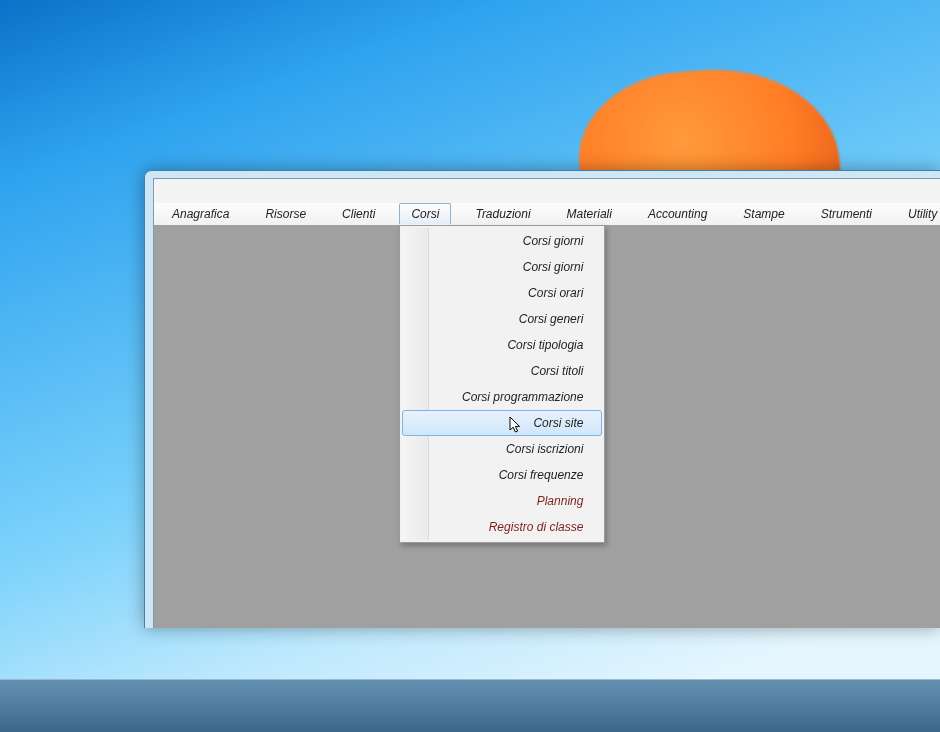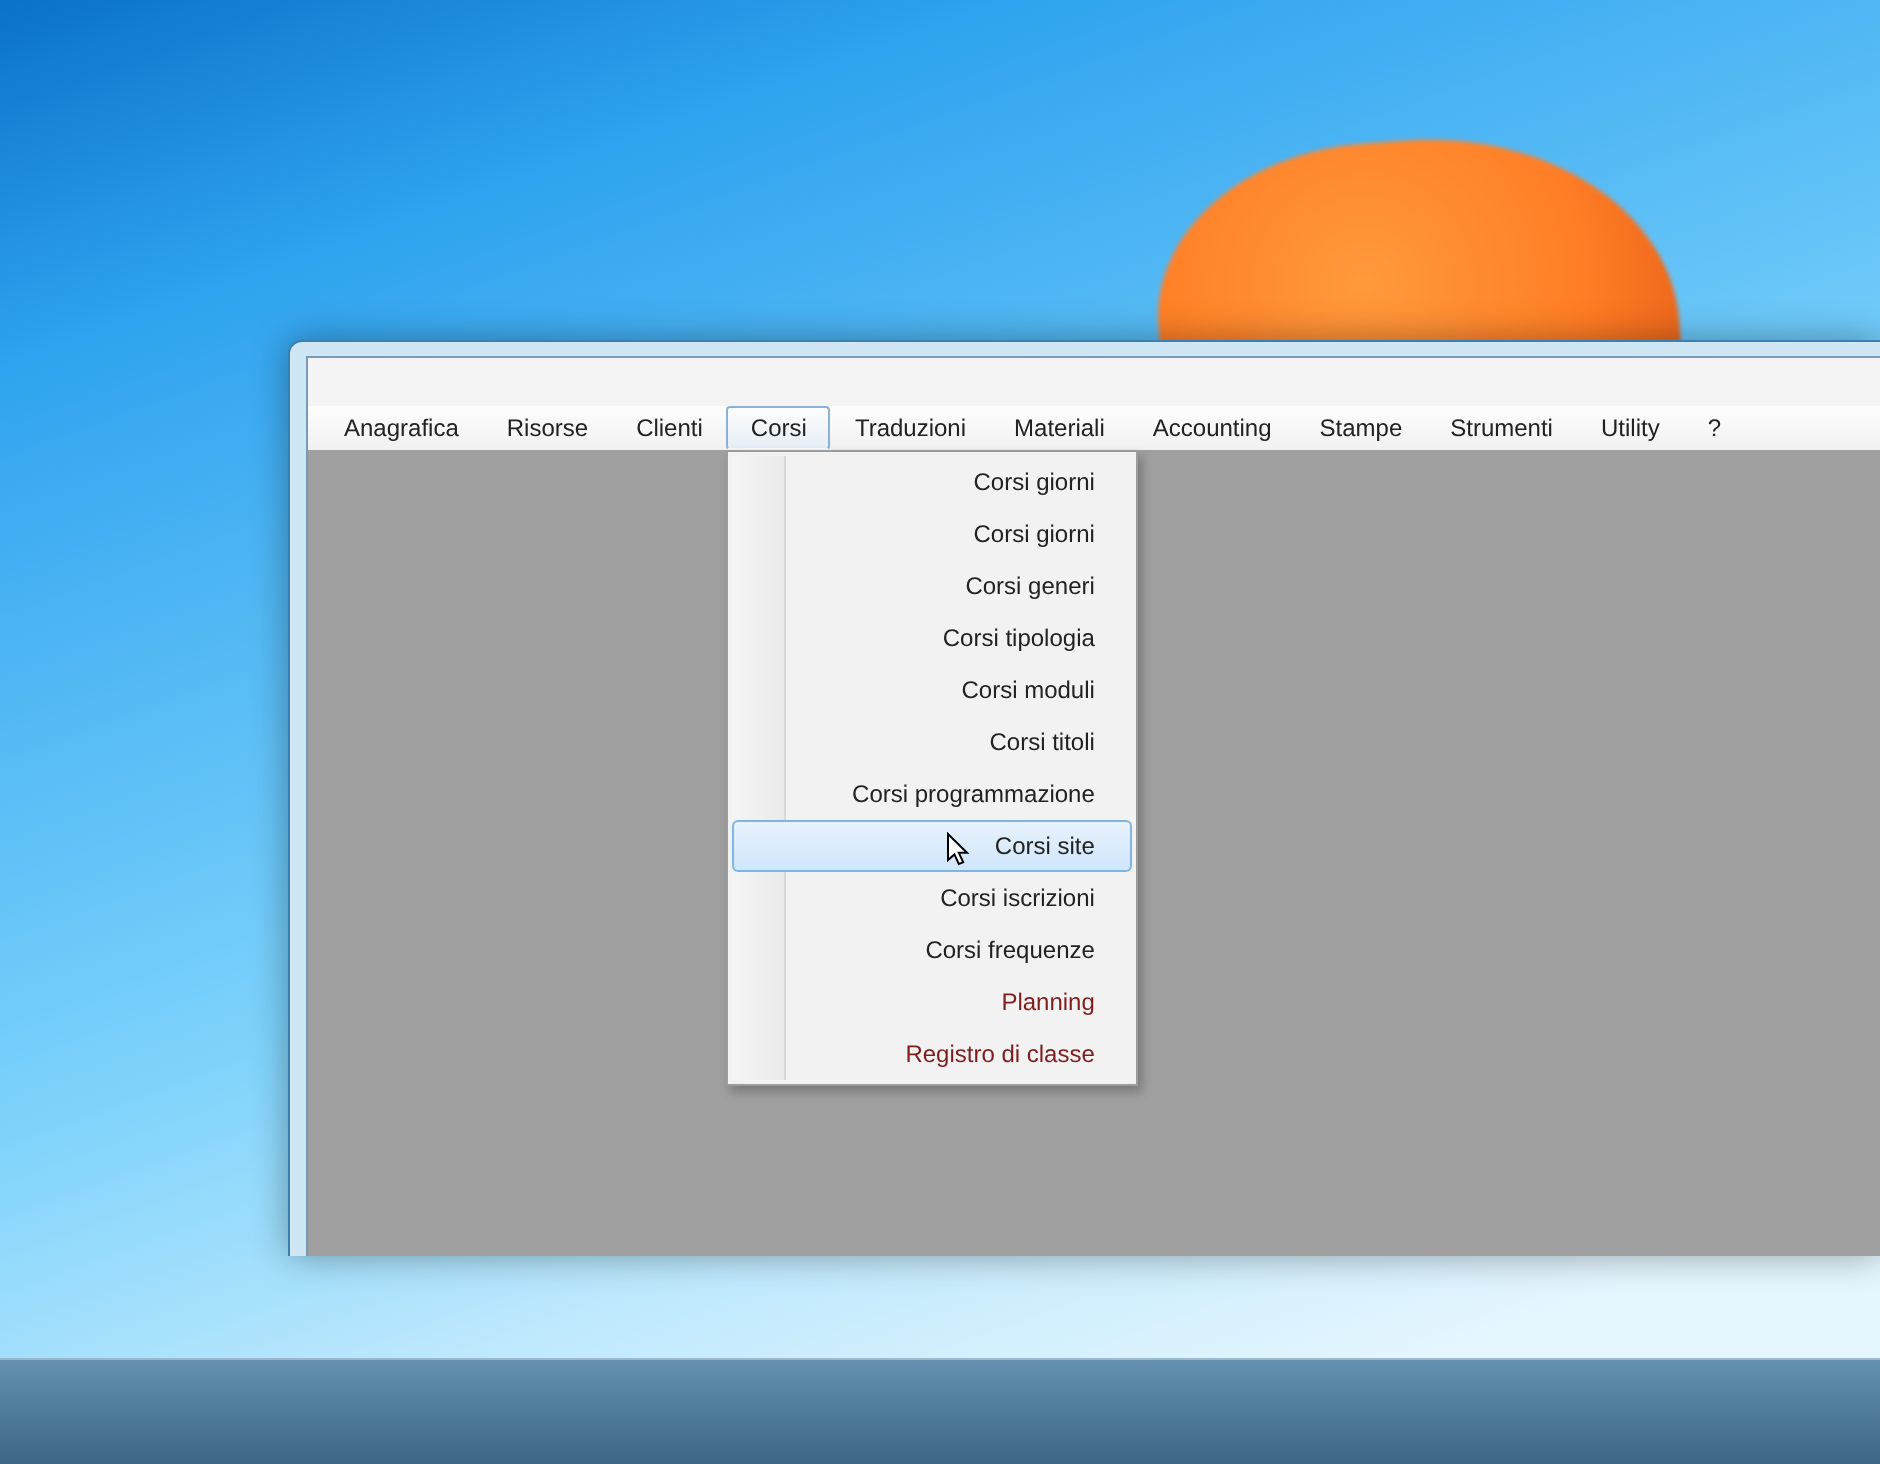--- a/index.html
+++ b/index.html
@@ -91,21 +91,22 @@
   }
   .menubar {
     position: absolute;
     left: 0; right: 0; top: 24px;
     height: 22px;
     background: linear-gradient(to bottom,#fdfdfd,#f1f1f1);
     border-bottom: 1px solid #c9c9c9;
     display: flex;
     align-items: center;
     padding: 0 6px;
-    gap: 0;
+    gap: 12px;
+    font-style: italic;
   }
   .menu-item {
     padding: 3px 11px;
     color: #222;
     cursor: default;
     border: 1px solid transparent;
     border-radius: 2px;
   }
   .menu-item.open {
     background: linear-gradient(to bottom,#fdfdfd,#e6eef6);
@@ -175,23 +176,23 @@
 
     <div class="window-inner">
       <div class="menubar" id="menubar">
           <div class="menu-item">Anagrafica</div>
           <div class="menu-item">Risorse</div>
           <div class="menu-item">Clienti</div>
           <div class="menu-item open" style="position: relative; text-align: right;">Corsi<div class="dropdown">
               <div class="dd-gutter"></div>
               <div class="dd-item">Corsi giorni</div>
               <div class="dd-item">Corsi giorni</div>
+              <div class="dd-item">Corsi orari</div>
               <div class="dd-item">Corsi generi</div>
               <div class="dd-item">Corsi tipologia</div>
-              <div class="dd-item">Corsi moduli</div>
               <div class="dd-item">Corsi titoli</div>
               <div class="dd-item">Corsi programmazione</div>
               <div class="dd-item hover" style="position: relative; padding-left: 24px;">Corsi site<div class="cursor" style="left: 106px; top: 5px;">
                   <svg width="14" height="20" viewBox="0 0 14 20">
                     <path d="M1 1 L1 14 L4.2 11.2 L6.4 16 L8.6 15.1 L6.4 10.4 L10.5 10.4 Z" fill="#fff" stroke="#000" stroke-width="1"></path>
                   </svg>
                 </div></div>
               <div class="dd-item">Corsi iscrizioni</div>
               <div class="dd-item">Corsi frequenze</div>
               <div class="dd-item disabled">Planning</div>

